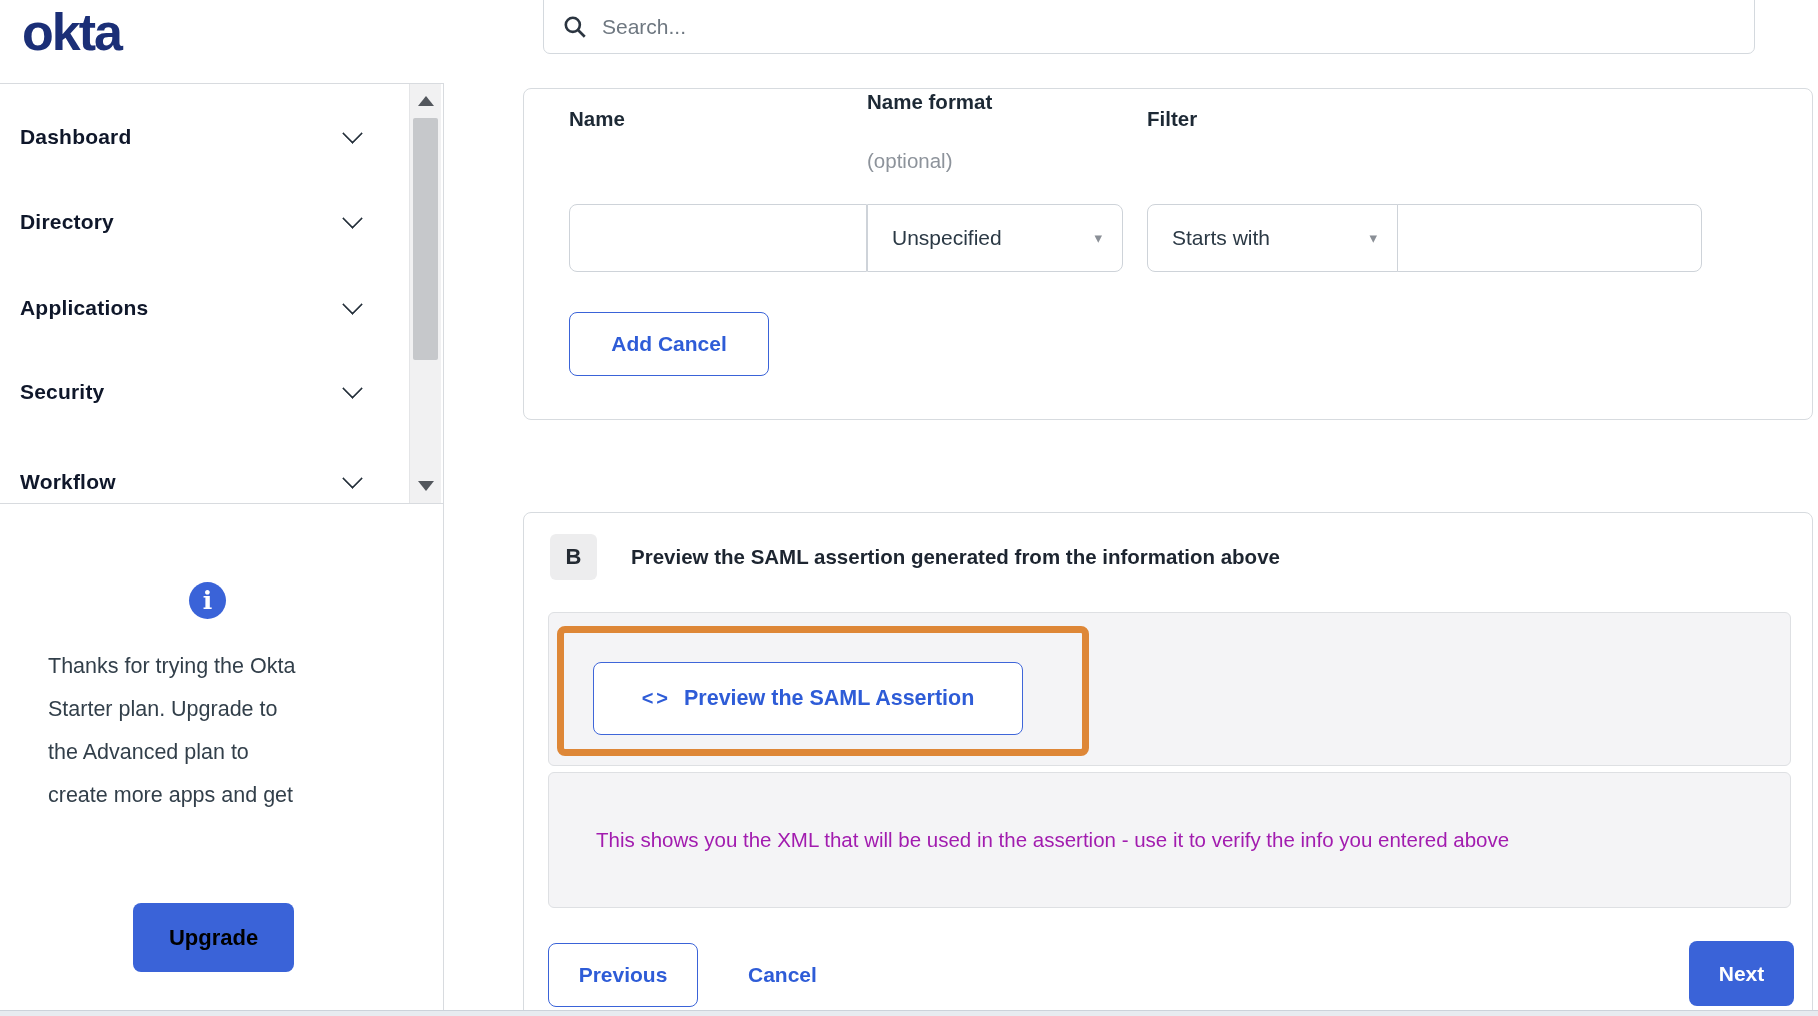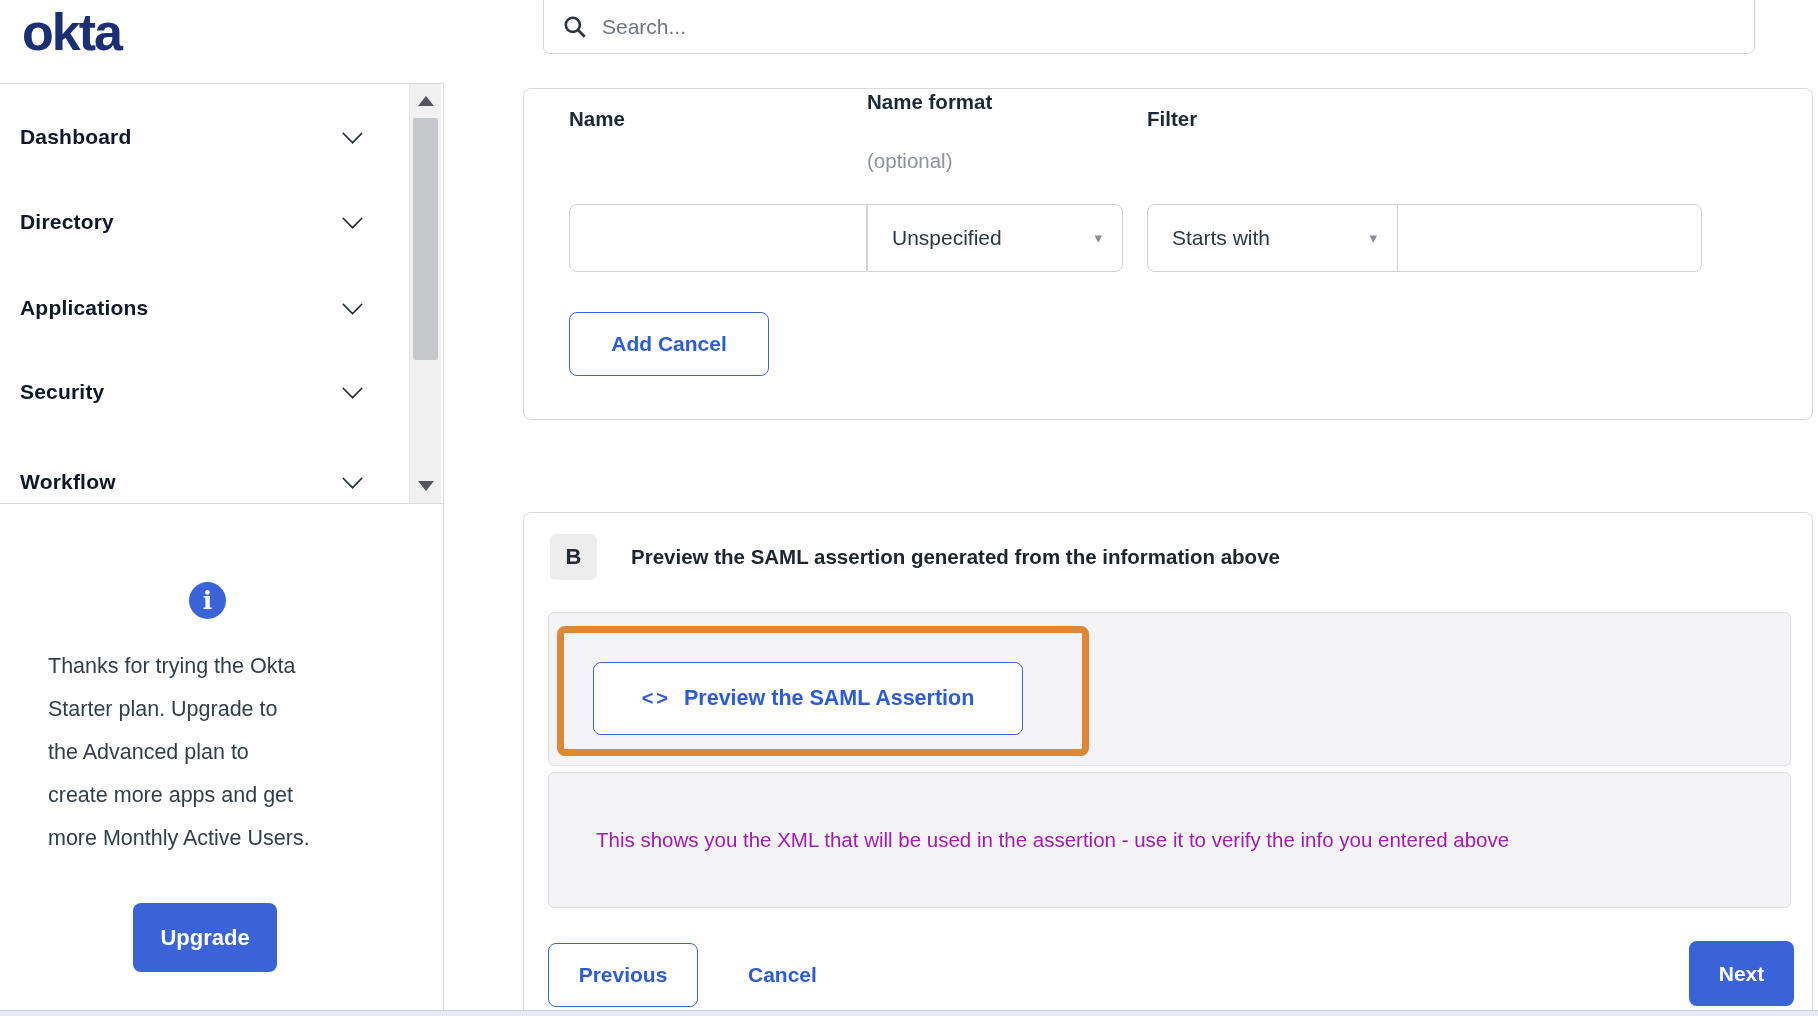--- a/index.html
+++ b/index.html
@@ -58,23 +58,23 @@
 
   
   .info-icon {
     left: 189px; top: 582px; width: 37px; height: 37px; border-radius: 50%;
     background: #3a63d8; color: #fff; display: flex; align-items: center; justify-content: center;
     font-size: 25px; font-weight: 800; font-family: "DejaVu Serif", serif;
   }
   .upgrade-text { left: 48px; top: 645px; width: 350px; }
   .upgrade-text .line { font-size: 21.5px; line-height: 43px; color: #323f4a; white-space: nowrap; }
   .btn-upgrade {
-    left: 133px; top: 903px; width: 144px; height: 69px;
+    left: 133px; top: 903px; width: 161px; height: 69px;
     background: #3a63d8; border: none; border-radius: 8px; cursor: pointer;
-    color: #ffffff; font-family: inherit; font-size: 22px; font-weight: 700;
+    color: #000000; font-family: inherit; font-size: 22px; font-weight: 700;
     display: flex; align-items: center; justify-content: center;
   }
 
   
   .card {
     background: #fff; border: 1px solid #d7dbdf; border-radius: 8px;
   }
   .form-card { left: 523px; top: 88px; width: 1290px; height: 332px; }
   .preview-card { left: 523px; top: 512px; width: 1290px; height: 500px; border-bottom-left-radius: 0; border-bottom-right-radius: 0; }
 
@@ -188,21 +188,20 @@
     <span class="sb-thumb"></span>
     <span class="sb-arrow-down"></span>
   </div>
 
   <div class="abs info-icon">i</div>
   <div class="abs upgrade-text">
     <div class="line">Thanks for trying the Okta</div>
     <div class="line">Starter plan. Upgrade to</div>
     <div class="line">the Advanced plan to</div>
     <div class="line">create more apps and get</div>
-    <div class="line">more Monthly Active Users.</div>
   </div>
   <button class="abs btn-upgrade">Upgrade</button>
 
   <div class="abs card form-card">
     <span class="col-label" style="left:45px; top:18px">Name</span>
     <span class="col-label" style="left:343px; top:1px">Name format</span>
     <span class="col-sublabel" style="left:343px; top:60px">(optional)</span>
     <span class="col-label" style="left:623px; top:18px">Filter</span>
 
     <input class="tinput" style="left: 45px; top: 115px; width: 298px; border-top-right-radius: 0px; border-bottom-right-radius: 0px;" type="text" value="">

